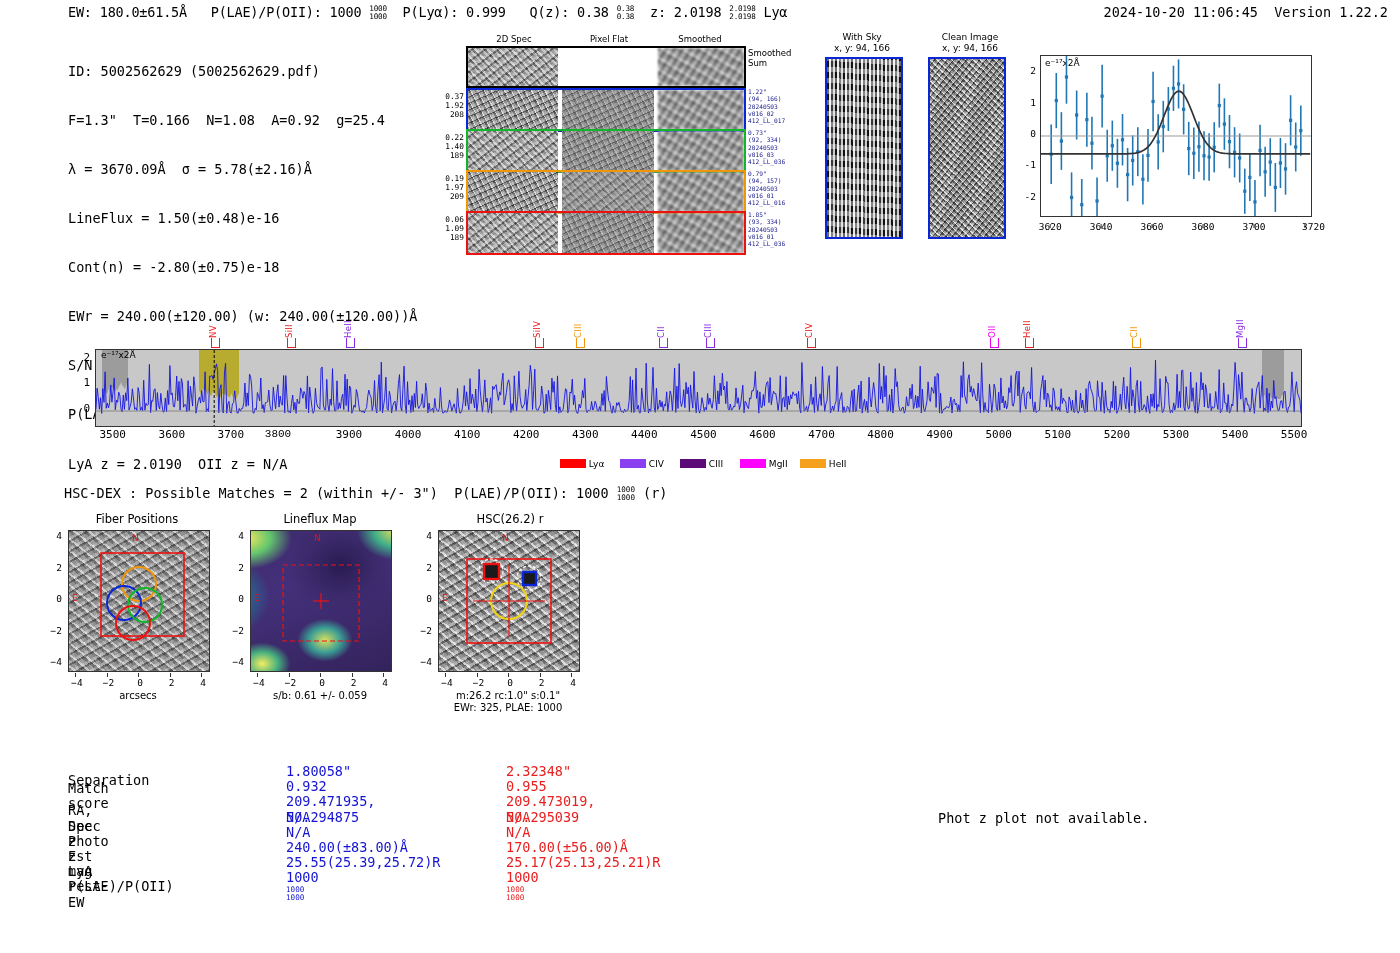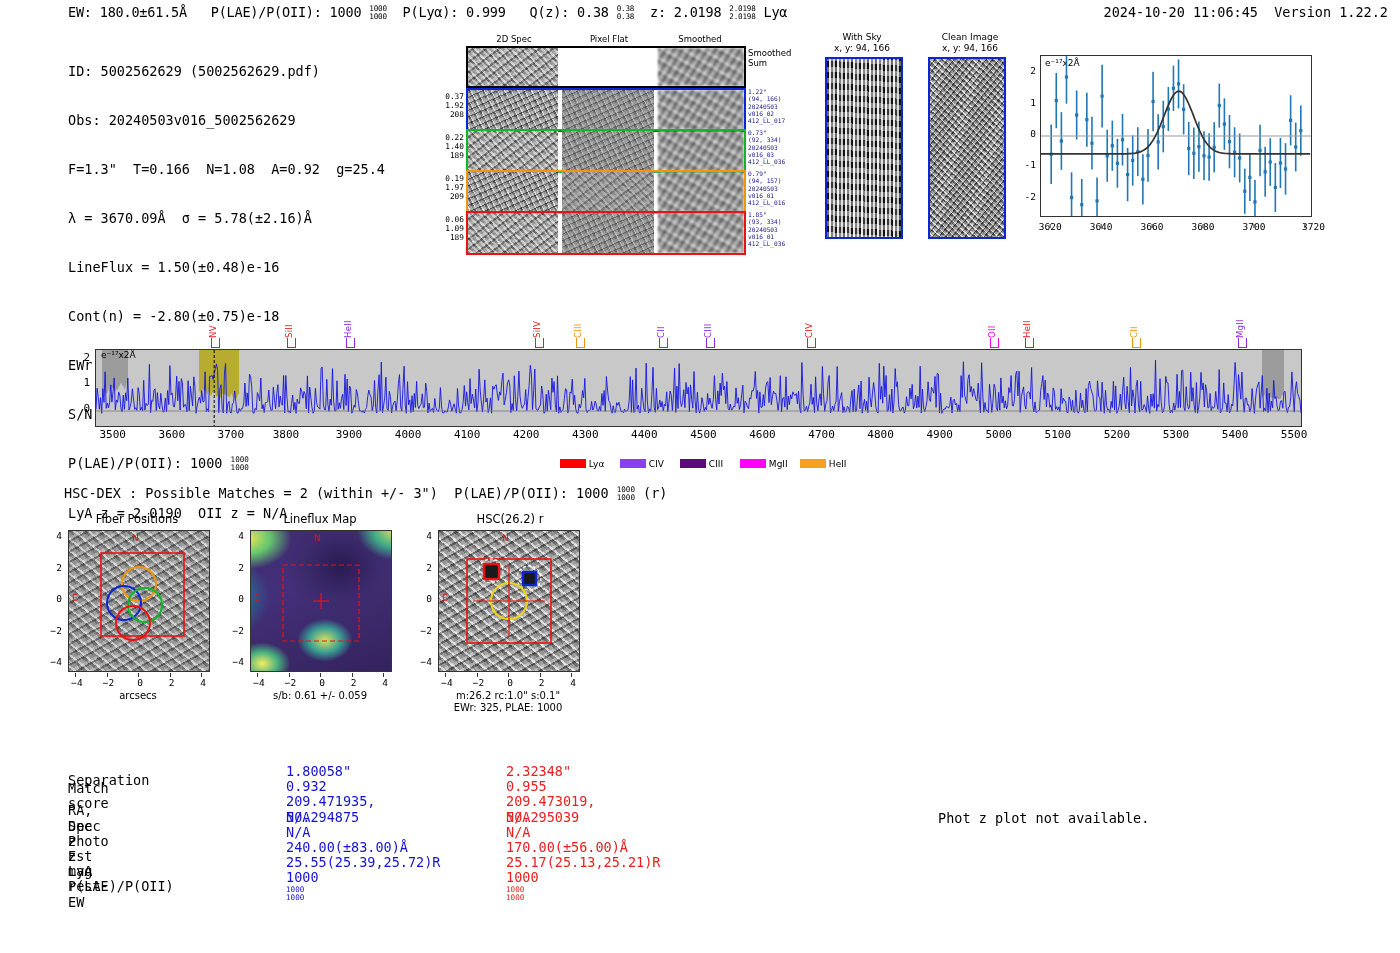--- a/index.html
+++ b/index.html
@@ -68,21 +68,20 @@
 </style>
 </head>
 <body>
 
 <div class="abs nowrap" id="hdr-line"><span>EW: 180.0±61.5Å   P(LAE)/P(OII): 1000 </span><span class="fracbox"><span>1000</span><br><span>1000</span></span><span>  P(Lyα): 0.999   Q(z): 0.38 </span><span class="fracbox"><span>0.38</span><br><span>0.38</span></span><span>  z: 2.0198 </span><span class="fracbox"><span>2.0198</span><br><span>2.0198</span></span><span> Lyα</span></div>
 
 <div class="abs nowrap" id="hdr-stamp">2024-10-20 11:06:45  Version 1.22.2</div>
 
 <div class="abs nowrap" id="meta">
   <div>ID: 5002562629 (5002562629.pdf)</div>
-  <div>Obs: 20240503v016_5002562629</div>
   <div>F=1.3"  T=0.166  N=1.08  A=0.92  g=25.4</div>
   <div>λ = 3670.09Å  σ = 5.78(±2.16)Å</div>
   <div>LineFlux = 1.50(±0.48)e-16</div>
   <div>Cont(n) = -2.80(±0.75)e-18</div>
   <div>EWr = 240.00(±120.00) (w: 240.00(±120.00))Å</div>
   <div>S/N = 5.2(±0.6)  χ² = 1.0(±0.2)</div>
   <div><span>P(LAE)/P(OII): 1000 </span><span class="fracbox"><span>1000</span><br><span>1000</span></span></div>
   <div>LyA z = 2.0190  OII z = N/A</div>
 </div>
 
@@ -370,21 +369,21 @@
 </div>
 <div class="abs" id="sp-ylabels" style="left:70px;top:349px;width:22px;height:76px;">
     <span class="abs tick-sp" style="left:0;top:52.8px;width:20px;text-align:right;">0</span>
     <span class="abs tick-sp" style="left:0;top:27.46666666666667px;width:20px;text-align:right;">1</span>
     <span class="abs tick-sp" style="left:0;top:2.1333333333333258px;width:20px;text-align:right;">2</span>
   </div>
 <div class="abs" id="sp-xlabels" style="left:95px;top:428px;width:1205px;height:16px;">
     <span class="abs tick-sp" style="left:-8.279411764705884px;top:0;width:52px;text-align:center;">3500</span>
     <span class="abs tick-sp" style="left:50.7892156862745px;top:0;width:52px;text-align:center;">3600</span>
     <span class="abs tick-sp" style="left:109.85784313725492px;top:0;width:52px;text-align:center;">3700</span>
-    <span class="abs tick-sp" style="left:165px;top:0;width:52px;text-align:center;">3800</span>
+    <span class="abs tick-sp" style="left:157px;top:0;width:52px;text-align:center;font-family:Liberation Mono, monospace;">3800</span>
     <span class="abs tick-sp" style="left:227.9950980392157px;top:0;width:52px;text-align:center;">3900</span>
     <span class="abs tick-sp" style="left:287.0637254901961px;top:0;width:52px;text-align:center;">4000</span>
     <span class="abs tick-sp" style="left:346.13235294117646px;top:0;width:52px;text-align:center;">4100</span>
     <span class="abs tick-sp" style="left:405.20098039215685px;top:0;width:52px;text-align:center;">4200</span>
     <span class="abs tick-sp" style="left:464.26960784313724px;top:0;width:52px;text-align:center;">4300</span>
     <span class="abs tick-sp" style="left:523.3382352941177px;top:0;width:52px;text-align:center;">4400</span>
     <span class="abs tick-sp" style="left:582.406862745098px;top:0;width:52px;text-align:center;">4500</span>
     <span class="abs tick-sp" style="left:641.4754901960785px;top:0;width:52px;text-align:center;">4600</span>
     <span class="abs tick-sp" style="left:700.5441176470588px;top:0;width:52px;text-align:center;">4700</span>
     <span class="abs tick-sp" style="left:759.6127450980392px;top:0;width:52px;text-align:center;">4800</span>

